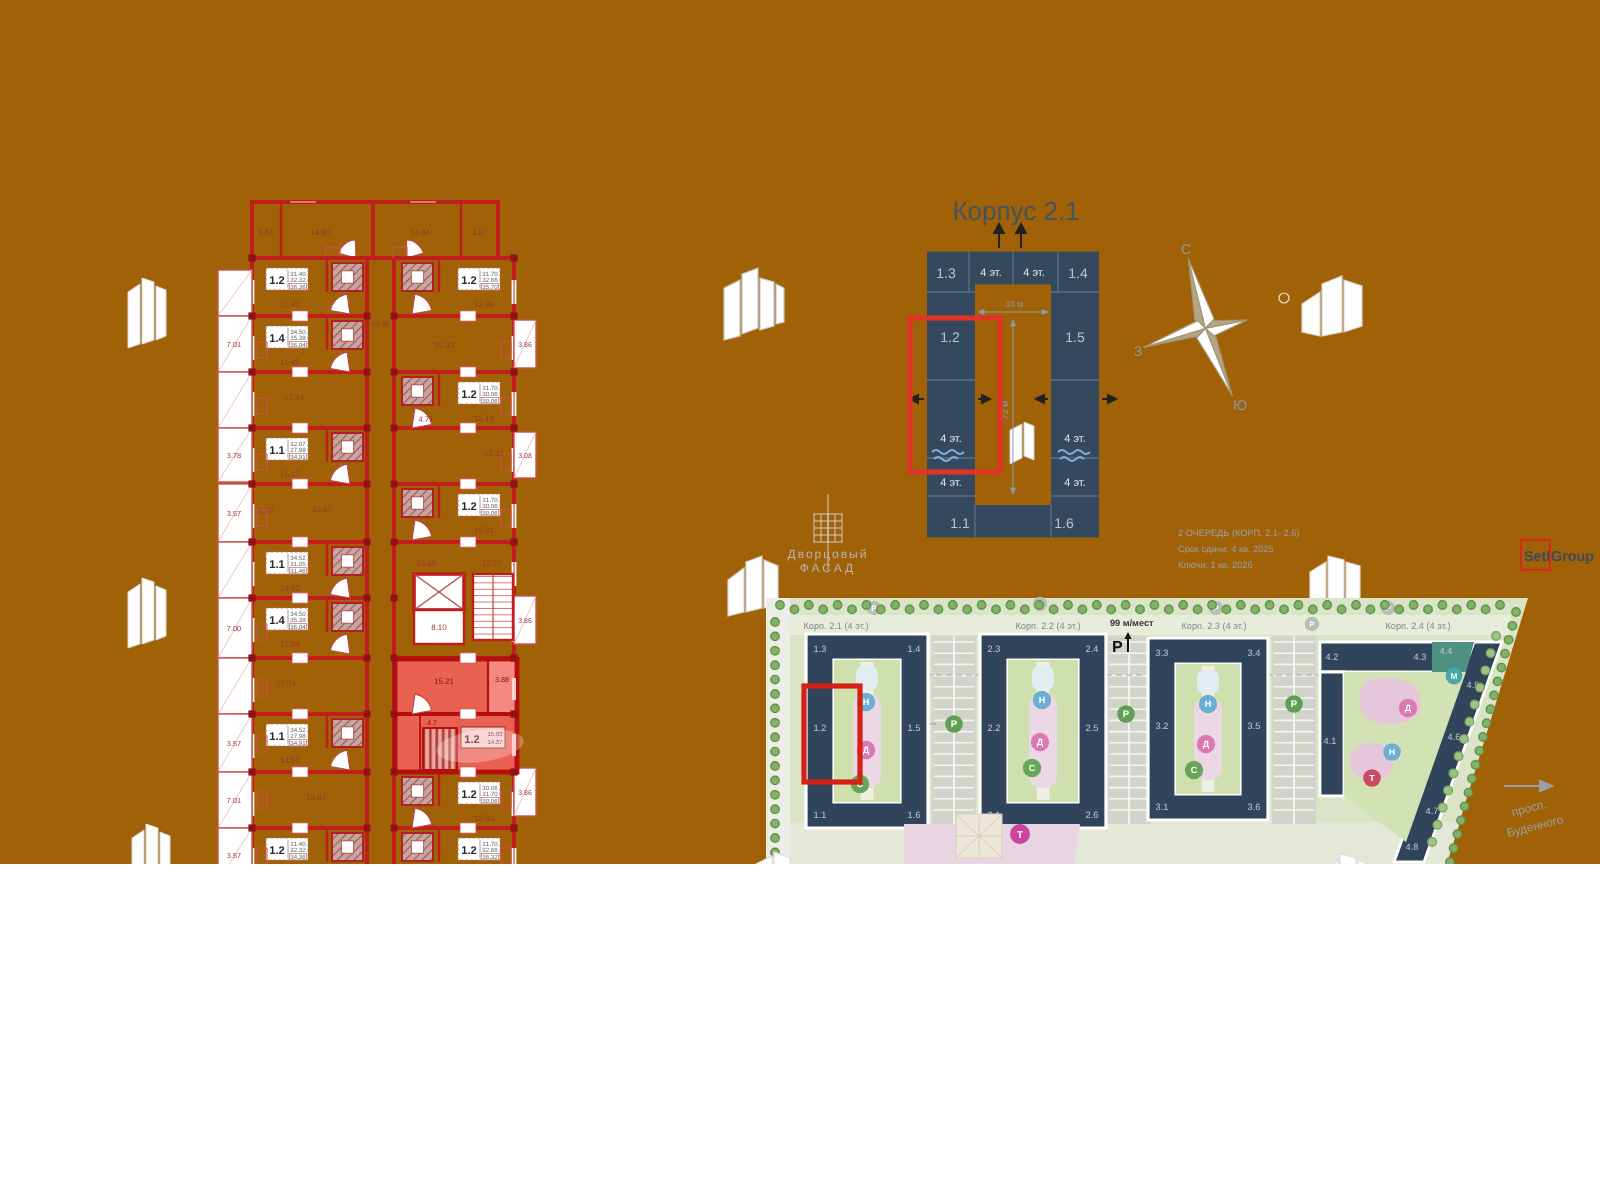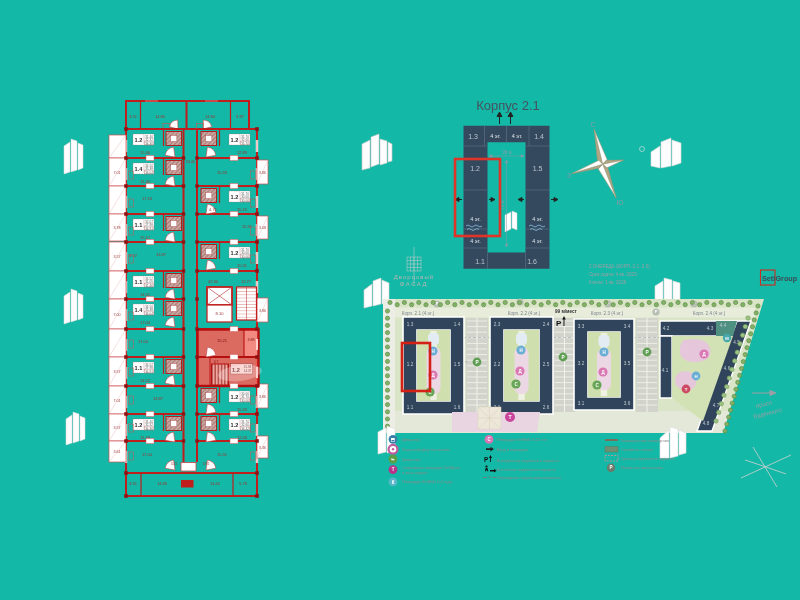--- a/index.html
+++ b/index.html
@@ -1,16 +1,16 @@
 <!DOCTYPE html>
 <html><head>
 <meta charset="utf-8">
 <style>
 html,body{margin:0;padding:0;background:#fff;}
-#page{position:relative;width:800px;height:600px;overflow:hidden;background:#14b8a6;font-family:"Liberation Sans",sans-serif;}
+#page{position:relative;width:800px;height:432px;overflow:hidden;background:#a16207;font-family:"Liberation Sans",sans-serif;}
 svg{position:absolute;left:0;top:0;}
 text{font-family:"Liberation Sans",sans-serif;}
 </style>
 </head>
 <body>
 <div id="page">
 <svg width="800" height="600" viewBox="0 0 800 600">
 <defs>
 <pattern id="hatch" width="3" height="3" patternTransform="rotate(45)" patternUnits="userSpaceOnUse">
 <rect width="3" height="3" fill="#c9a5a0"></rect>

